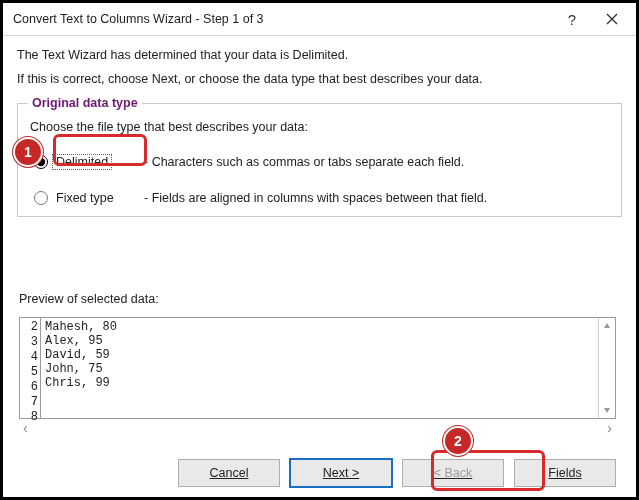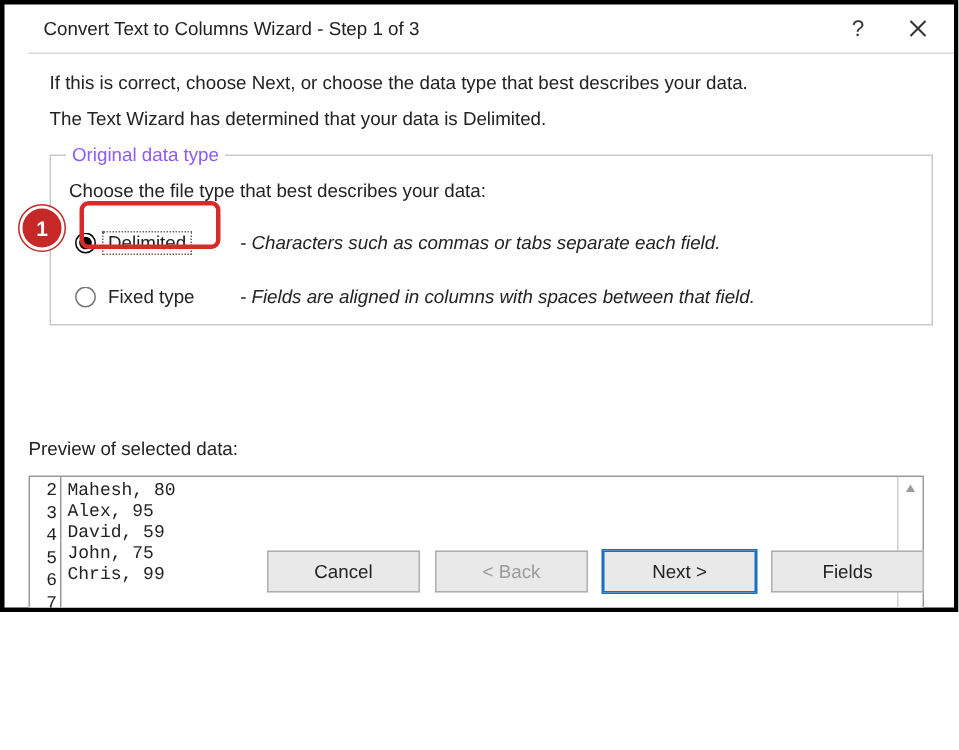--- a/index.html
+++ b/index.html
@@ -1,72 +1,72 @@
 <!DOCTYPE html>
 <html><head>
 <meta charset="utf-8">
 <style>
   html,body{margin:0;padding:0;font-family:"Segoe UI",Arial,sans-serif;font-size:12.5px;color:#222;background:#fff;}
-  .wrap{width:639px;height:408px;border:3px solid #000;box-sizing:border-box;position:relative;overflow:hidden;padding-left:16px;}
+  .wrap{width:639px;height:500px;border:3px solid #000;box-sizing:border-box;position:relative;overflow:hidden;}
   .titlebar{display:flex;align-items:center;height:32px;padding:0 4px 0 10px;border-bottom:1px solid #d8d8d8;}
   .titlebar .title{flex:1;font-size:12.5px;}
   .titlebar .btn{width:40px;height:28px;display:flex;align-items:center;justify-content:center;color:#333;}
   .titlebar .btn svg{display:block;}
   .body{padding:10px 14px 0 14px;}
   .intro{margin:2px 0 10px 0;}
   fieldset.grp{border:1px solid #c9c9c9;border-top-color:#c9c9c9;padding:8px 10px 10px 10px;margin:6px 0 0 0;position:relative;}
-  fieldset.grp>legend{padding:0 4px;font-size:12.5px;color:#8b5cf6;}
+  fieldset.grp>legend{padding:0 4px;font-size:12.5px;color:#701a75;font-weight:bold;}
   .choose{margin:2px 0 20px 2px;}
   .opts{display:grid;grid-template-columns:110px 1fr;row-gap:20px;align-items:center;margin-left:6px;}
   .radio{display:flex;align-items:center;gap:4px;}
   .radio input{accent-color:#000;width:14px;height:14px;margin:0;}
   .radio .lbl{padding:0 3px;border:1px dotted transparent;}
   .radio .lbl.focus{border-color:#666;}
-  .desc{color:#222;font-style:italic;}
+  .desc{color:#222;}
 
   .callout{position:absolute;width:26px;height:26px;border-radius:50%;background:#c62828;border:2px solid #fff;box-shadow:0 0 0 1px #c62828;display:flex;align-items:center;justify-content:center;color:#fff;font-weight:700;font-size:14px;z-index:20;}
   .hl{position:absolute;border:3px solid #d82a2a;border-radius:6px;z-index:15;pointer-events:none;}
   .hl1{left:50px;top:131px;width:88px;height:26px;}
   .hl2{left:428px;top:447px;width:108px;height:35px;}
   .callout.c1{left:10px;top:134px;}
   .callout.c2{left:440px;top:423px;}
 
   .previewLabel{position:absolute;left:16px;top:289px;}
   .preview{position:absolute;left:16px;top:314px;right:20px;height:100px;border:1px solid #9a9a9a;display:flex;background:#fff;}
   .preview .lnums{border-right:1px solid #9a9a9a;font:12px/14px "Courier New",monospace;color:#222;padding:2px 0;}
   .preview .lnums div{text-align:right;width:16px;padding:0 2px;border-bottom:1px solid transparent;height:14px;}
   .preview .data{flex:1;font:12px/14px "Courier New",monospace;padding:2px 4px;white-space:pre;}
   .preview .vscroll{width:16px;display:flex;flex-direction:column;border-left:1px solid #d0d0d0;color:#888;}
   .preview .vscroll .arw{height:16px;display:flex;align-items:center;justify-content:center;}
   .hscroll{position:absolute;left:16px;right:20px;top:418px;height:16px;display:flex;justify-content:space-between;color:#888;font:14px/14px Arial;}
   .hscroll span{padding:0 4px;}
 
-  .buttons{position:absolute;left:0;right:0;bottom:10px;display:flex;justify-content:flex-end;gap:10px;padding-right:20px;}
+  .buttons{position:absolute;left:0;right:0;bottom:10px;display:flex;justify-content:flex-end;gap:10px;padding-right:20px;text-decoration:underline;}
   .btnw{width:100px;height:26px;border:1px solid #aeaeae;background:#e9e9e9;display:flex;align-items:center;justify-content:center;color:#222;font-size:12.5px;cursor:pointer;}
   .btnw.disabled{color:#9a9a9a;cursor:default;}
   .btnw.default{border:1px solid #1a6fc0;outline:1px solid #1a6fc0;}
 </style>
 </head>
 <body>
 <div class="wrap">
   <div class="titlebar">
     <div class="title">Convert Text to Columns Wizard - Step 1 of 3</div>
     <div class="btn">
         <span style="font-size:15px;">?</span>
       </div>
     <div class="btn">
       <svg viewBox="0 0 12 12" width="12" height="12">
           <path d="M1 1 L11 11 M11 1 L1 11" stroke="#333" stroke-width="1.4" fill="none"></path>
         </svg>
     </div>
   </div>
 
   <div class="body">
+    <div class="intro">The Text Wizard has determined that your data is Delimited.</div>
     <div class="intro">If this is correct, choose Next, or choose the data type that best describes your data.</div>
-    <div class="intro">The Text Wizard has determined that your data is Delimited.</div>
 
     <fieldset class="grp">
       <legend>Original data type</legend>
       <div class="choose">Choose the file type that best describes your data:</div>
       <div class="opts">
         <label class="radio">
           <input type="radio" name="dtype" checked="" style="">
           <span class="lbl focus">Delimited</span>
         </label>
         <div class="desc">- Characters such as commas or tabs separate each field.</div>
@@ -113,22 +113,22 @@
     </div>
   </div>
 
   <div class="hscroll">
     <span>‹</span>
     <span>›</span>
   </div>
 
   <div class="buttons">
     <div class="btnw">Cancel</div>
+    <div class="btnw default">Next &gt;</div>
     <div class="btnw disabled">&lt; Back</div>
-    <div class="btnw default">Next &gt;</div>
     <div class="btnw">Fields</div>
   </div>
 
   <div class="hl hl1"></div>
   <div class="callout c1">1</div>
   <div class="hl hl2"></div>
   <div class="callout c2">2</div>
 </div>
 
 </body></html>

